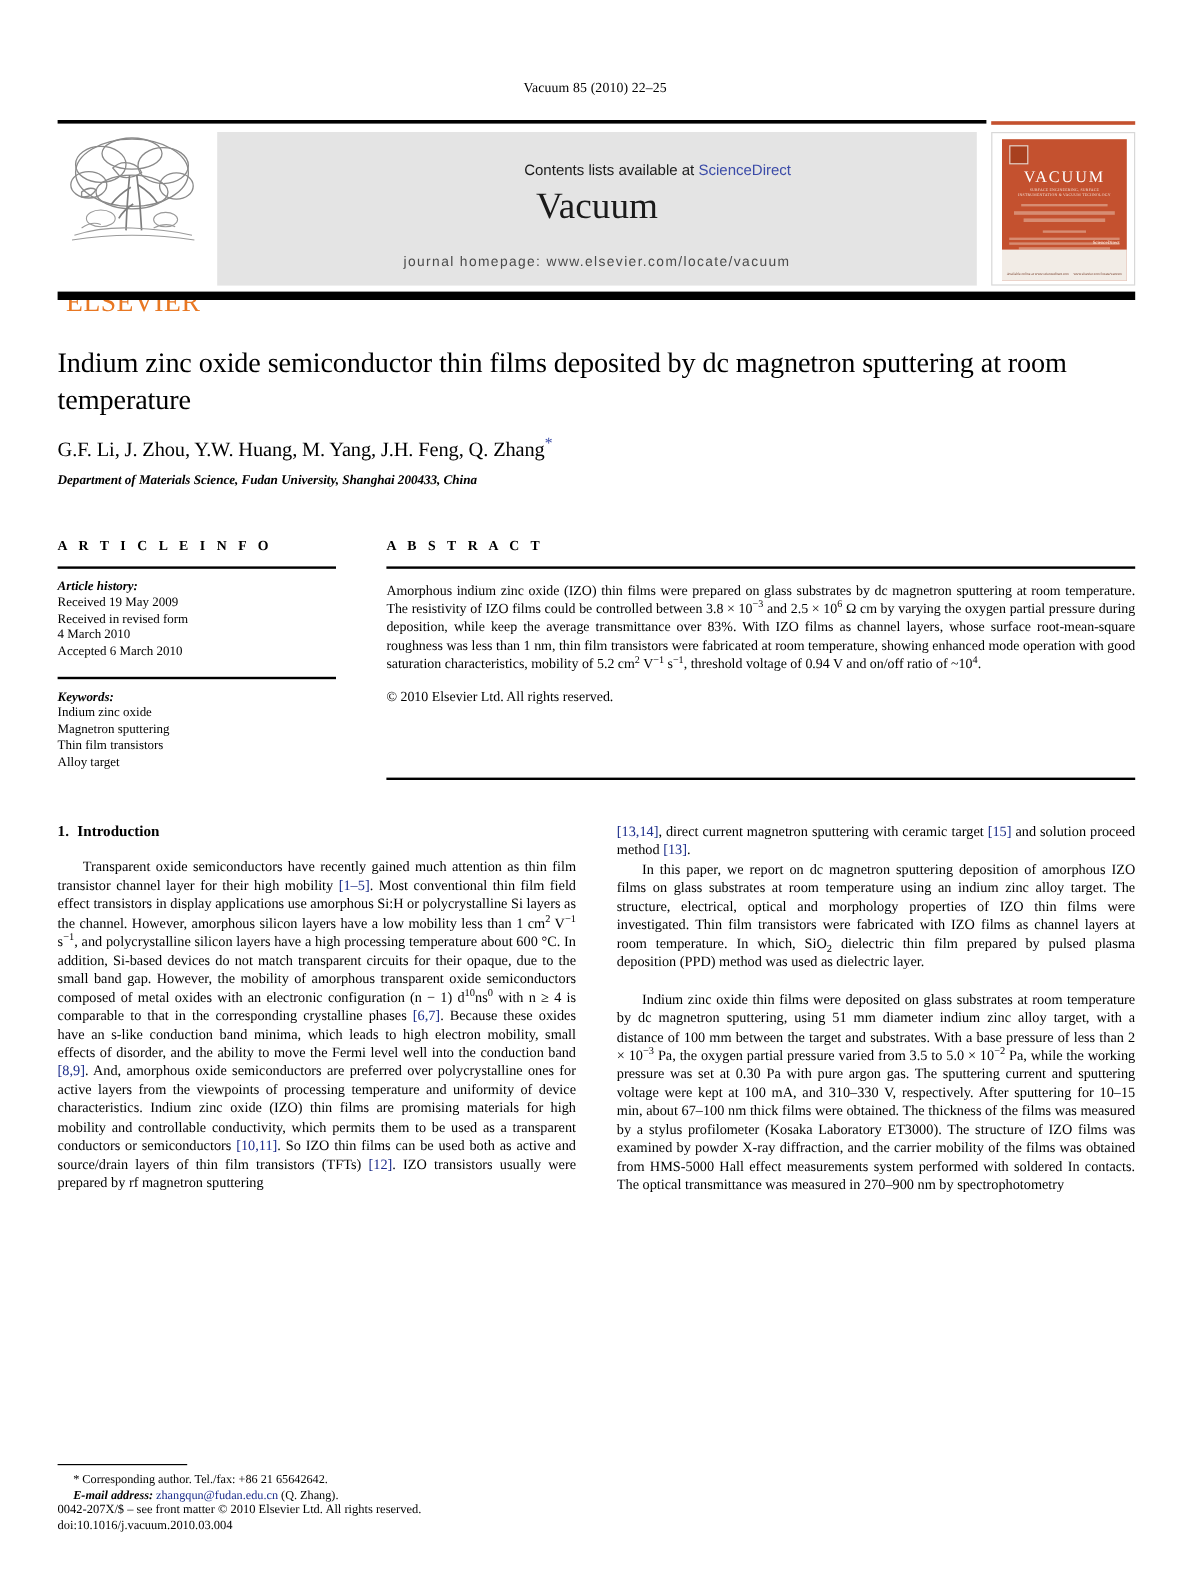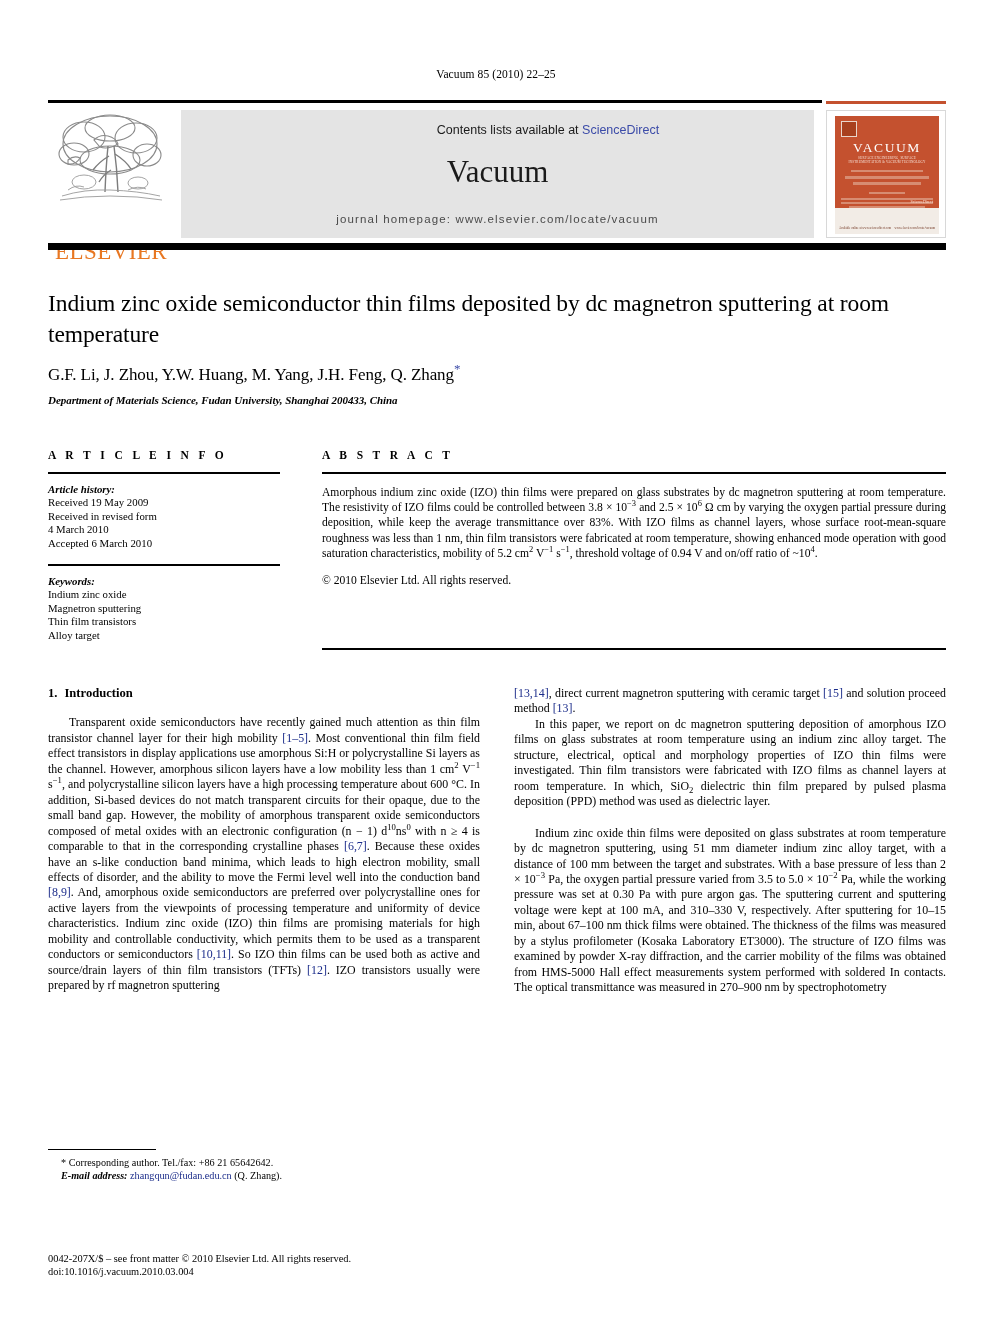--- a/index.html
+++ b/index.html
@@ -81,21 +81,21 @@
     position: absolute;
     left: 133px;
     top: 10px;
     width: 633px;
     height: 128px;
     background: #e4e4e4;
   }
   .contents-line {
     position: absolute;
     left: 0;
-    top: 13px;
+    top: 25px;
     width: 734px;
     text-align: center;
     font-family: "Liberation Sans", sans-serif;
     font-size: 12.5px;
     color: #1a1a1a;
   }
   .sd-link { color: #3b4ba8; }
   .journal-title {
     position: absolute;
     left: 0;
@@ -313,21 +313,21 @@
   .para + .para { margin-top: 0; }
   .ref { color: #1b2c8a; }
   sup, sub { font-size: 73%; line-height: 0; }
 
   .gap-before-heading { height: 16px; }
 
   
   .footnote {
     position: absolute;
     left: 48px;
-    top: 1149px;
+    top: 1220px;
     width: 432px;
     font-size: 10.2px;
     line-height: 13.2px;
   }
   .footnote-rule {
     width: 108px;
     height: 1px;
     background: #000;
     margin-bottom: 6px;
   }

